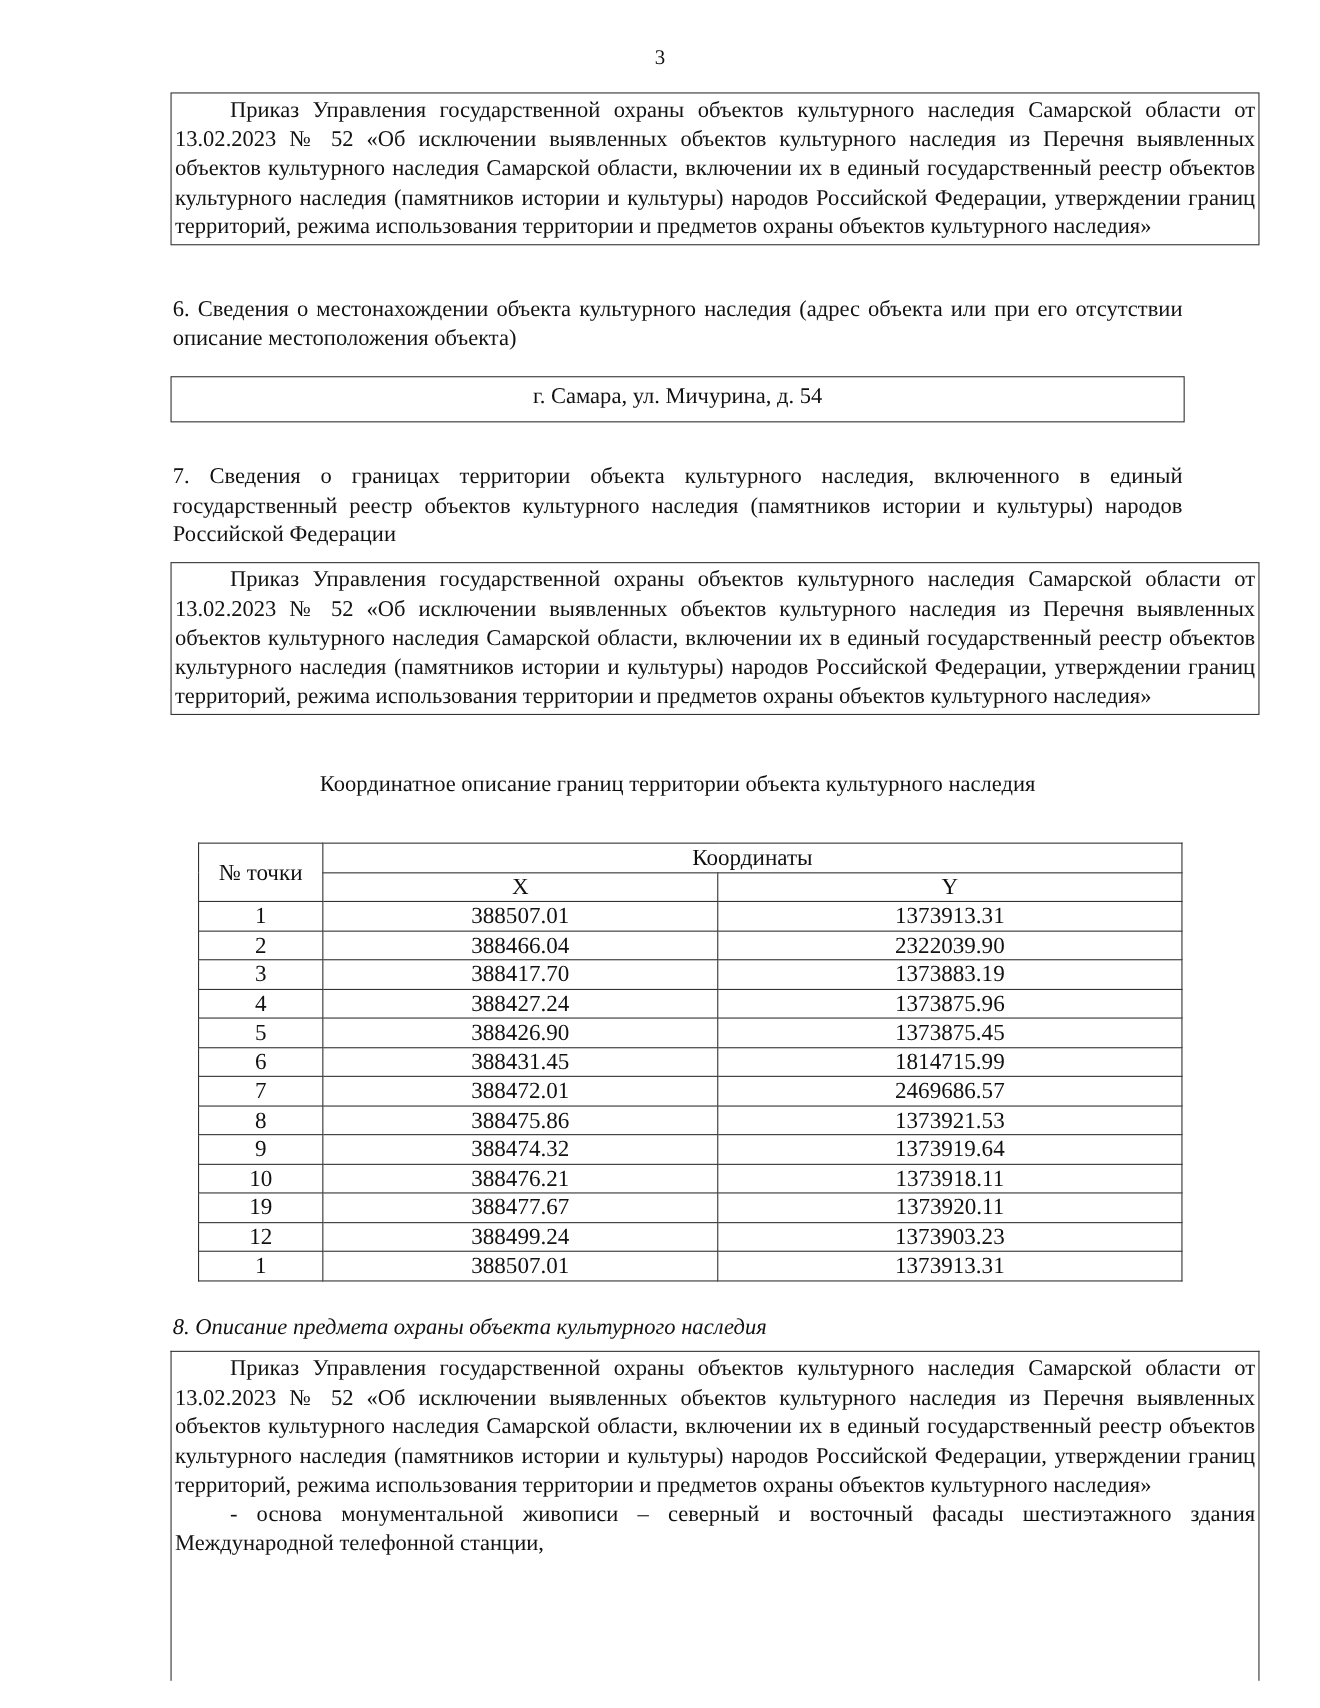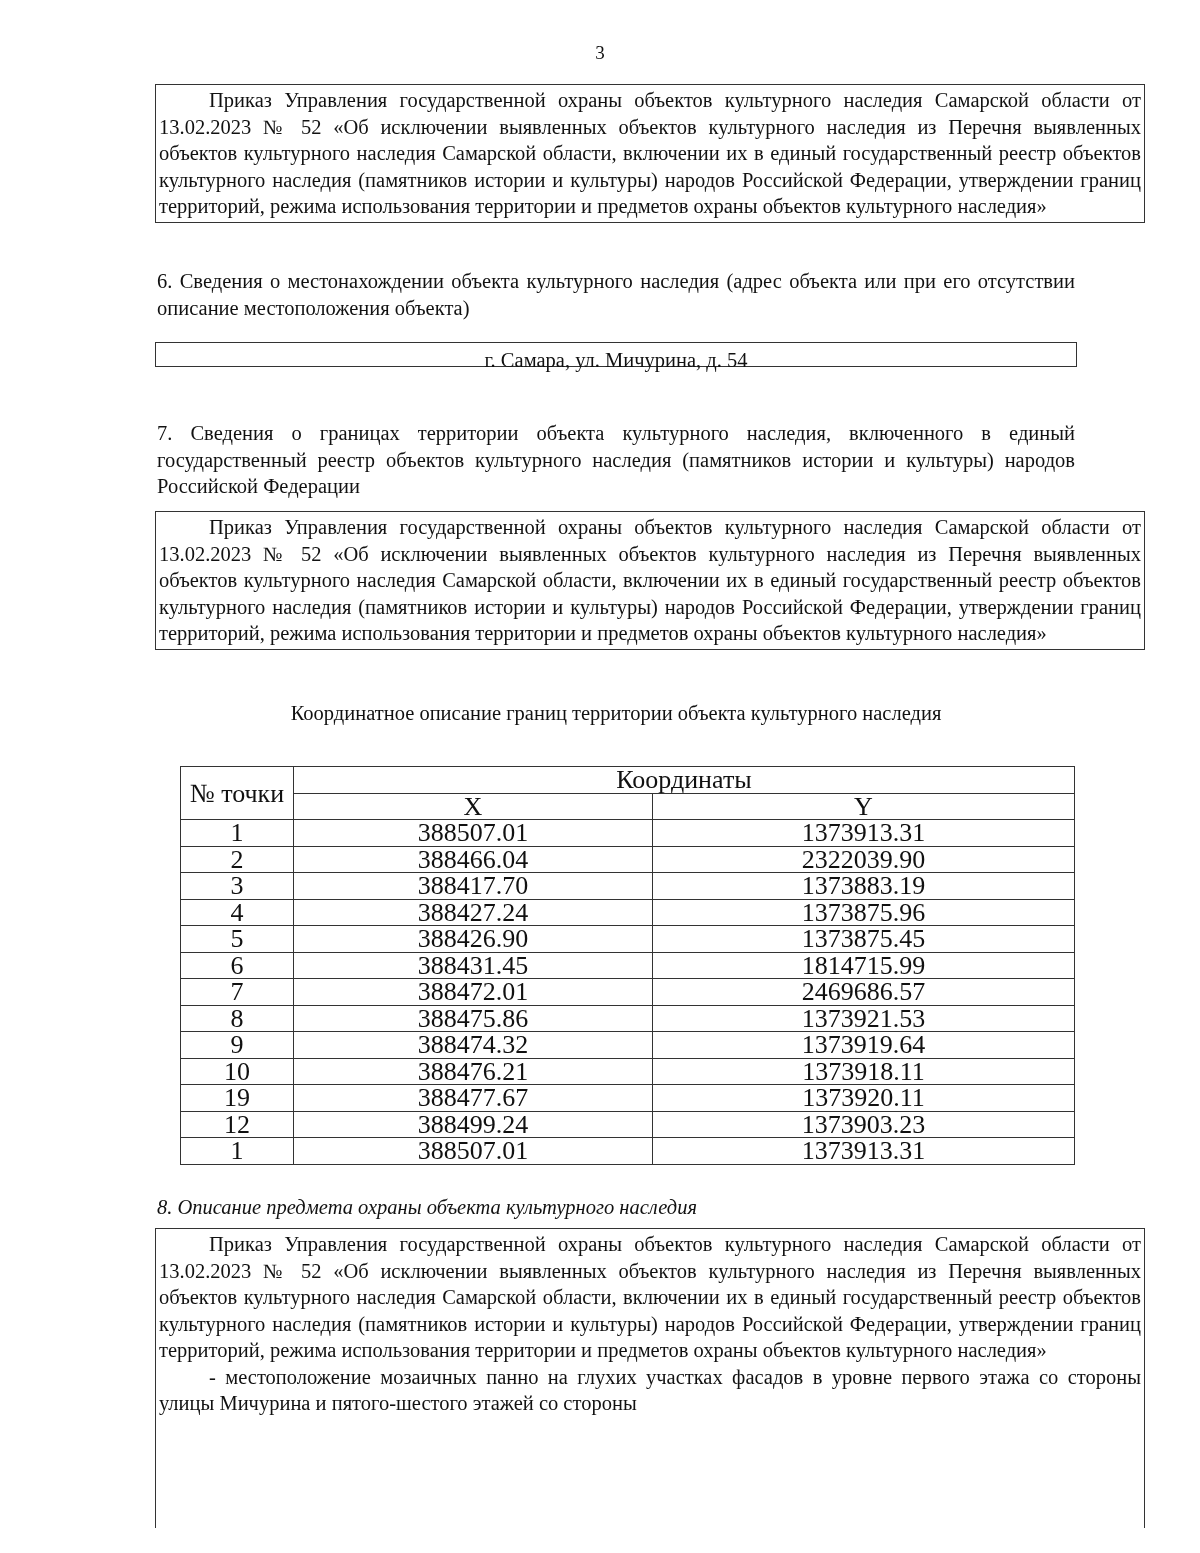--- a/index.html
+++ b/index.html
@@ -23,32 +23,32 @@
       text-align-last: left;
     }
     .box p { margin: 0; text-indent: 50px; text-align: justify; }
     .box.open-bottom { border-bottom: none; }
     .heading {
       position: absolute; left: 157px; width: 918px;
       text-align: justify;
     }
     .heading p { margin: 0; text-align: justify; }
     .addr-box {
-      position: absolute; left: 155px; width: 922px; height: 25px;
+      position: absolute; left: 155px; width: 922px; height: 42px;
       border: 1.5px solid #333; box-sizing: border-box;
       text-align: center; line-height: 34px;
     }
     .coord-caption {
       position: absolute; top: 700px; left: 0; width: 1232px;
       text-align: center;
     }
     table.coords {
       position: absolute; left: 180px; top: 766px; width: 895px;
       border-collapse: collapse;
-      font-size: 26px;
+      font-size: 21px;
     }
     table.coords td, table.coords th {
       border: 1.3px solid #333;
       text-align: center; font-weight: normal;
       padding: 0; height: 25.5px; line-height: 25px;
     }
     table.coords th.num { width: 112px; }
     table.coords th.x { width: 358px; }
   </style>
 </head>
@@ -154,14 +154,14 @@
         <td>1373913.31</td>
       </tr>
   </tbody>
 </table>
 
 <div class="heading" style="top:1194px;font-style:italic;">
   <p>8. Описание предмета охраны объекта культурного наследия</p>
 </div>
 <div class="box open-bottom" style="top:1228px; height:300px;">
   <p>Приказ Управления государственной охраны объектов культурного наследия Самарской области от 13.02.2023 № 52 «Об исключении выявленных объектов культурного наследия из Перечня выявленных объектов культурного наследия Самарской области, включении их в единый государственный реестр объектов культурного наследия (памятников истории и культуры) народов Российской Федерации, утверждении границ территорий, режима использования территории и предметов охраны объектов культурного наследия»</p>
-  <p>- местоположение мозаичных панно на глухих участках фасадов в уровне первого этажа со стороны улицы Мичурина и пятого-шестого этажей со стороны</p>
+  <p>- основа монументальной живописи – северный и восточный фасады шестиэтажного здания Международной телефонной станции,</p>
 </div>
 
 </body></html>

